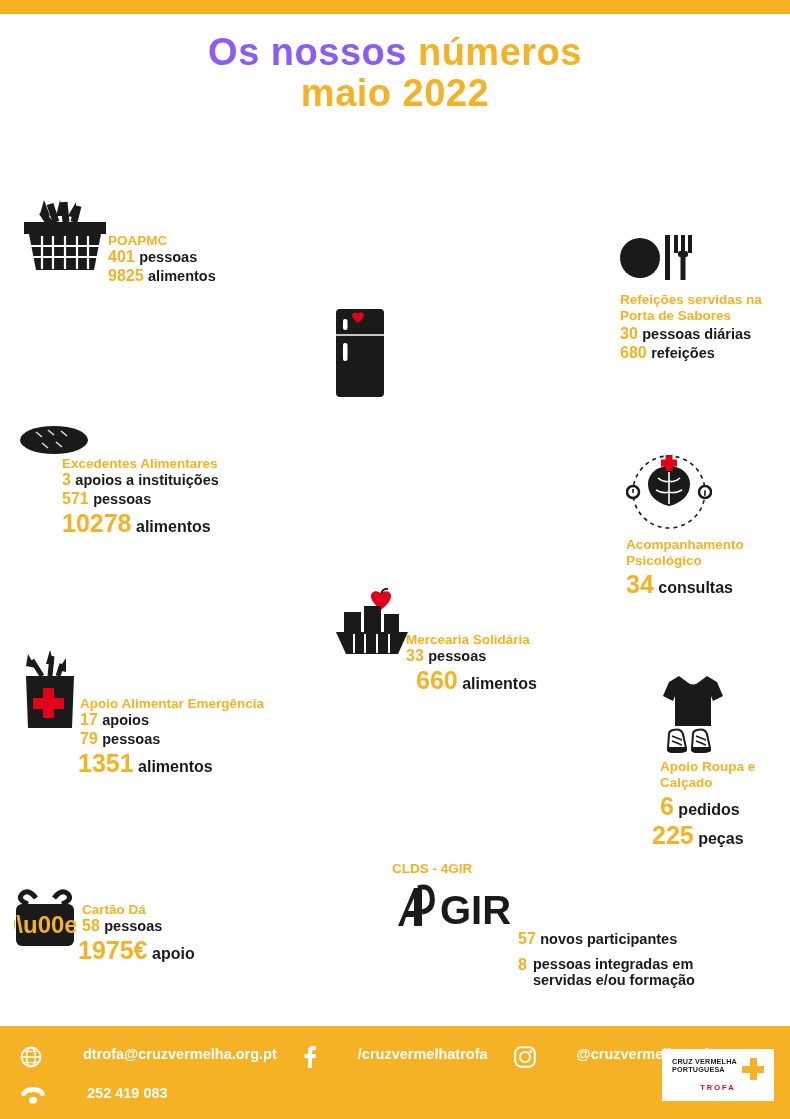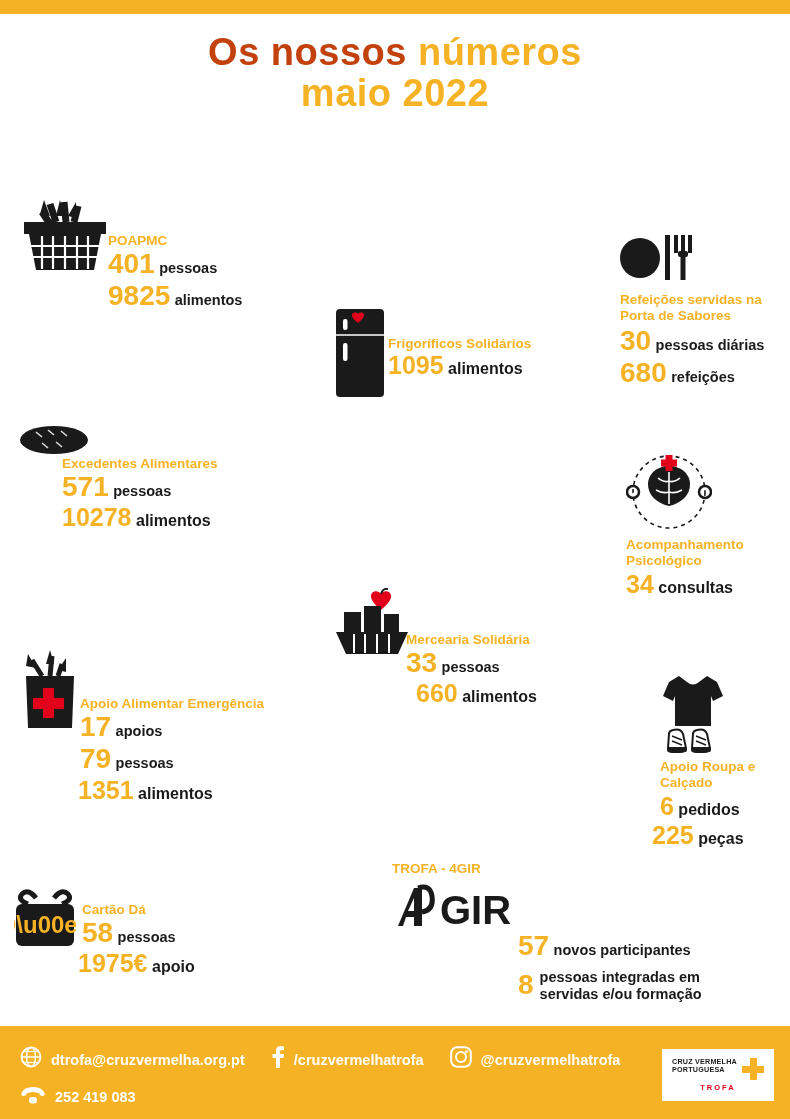--- a/index.html
+++ b/index.html
@@ -34,33 +34,33 @@
     top: 32px;
     width: 790px;
     text-align: center;
     line-height: 1.08;
   }
   .title-line {
     font-size: 38px;
     font-weight: bold;
     letter-spacing: 0.5px;
   }
-  .t-grey { color: #c2410c; }
+  .t-grey { color: #8b5cf6; }
   .t-yellow { color: #f5b225; }
 
   .num { color: #f5b225; font-weight: bold; }
   .lbl { color: #1a1a1a; font-weight: bold; }
   .cat { color: #f5b225; font-weight: bold; font-size: 13.5px; }
 
   .stat-line {
     white-space: nowrap;
     line-height: 1.12;
     margin-bottom: 1px;
   }
-  .stat-line .num { font-size: 28px; }
+  .stat-line .num { font-size: 16px; }
   .stat-line .lbl { font-size: 14.5px; }
 
   .blk { position: absolute; }
 
   
   #poapmc { left: 108px; top: 233px; }
   #poapmc-icon { left: 20px; top: 200px; }
 
   
   #frig { left: 388px; top: 336px; }
@@ -114,21 +114,21 @@
     position: absolute;
     color: #ffffff;
     font-weight: bold;
     font-size: 14.5px;
     white-space: nowrap;
     display: flex;
     align-items: center;
   }
   #f-row1 { left: 20px; top: 20px; }
   #f-row2 { left: 20px; top: 59px; }
-  .f-item { display: flex; align-items: flex-end; margin-right: 26px; }
+  .f-item { display: flex; align-items: flex-start; margin-right: 26px; gap: 32px; }
   .f-ico { margin-right: 9px; display: flex; align-items: center; }
   .f-sep { margin: 0 12px; color: #ffffff; }
 
   .crv-logo {
     position: absolute;
     right: 16px;
     top: 23px;
     width: 112px;
     height: 52px;
     background: #ffffff;
@@ -212,27 +212,20 @@
 
   <div class="blk" id="frig-icon">
     <svg width="52" height="92" viewBox="0 0 52 92">
       <rect x="2" y="2" width="48" height="88" rx="4" fill="#1a1a1a"></rect>
       <line x1="2" y1="28" x2="50" y2="28" stroke="#ffffff" stroke-width="1.6"></line>
       <rect x="9" y="36" width="4.5" height="18" rx="2" fill="#ffffff"></rect>
       <rect x="9" y="12" width="4.5" height="11" rx="2" fill="#ffffff"></rect>
       <path d="M24 7 c2-3 7-1 6 2 c-1 3-5 6-6 7 c-1-1-5-4-6-7 c-1-3 4-5 6-2z" fill="#e3001b"></path>
     </svg>
   </div>
-  <div class="blk" id="frig">
-    <div class="cat">Frigoríficos Solidários</div>
-    <div class="stat-line">
-      <span class="num" style="font-size:25px">1095</span>
-      <span class="lbl" style="font-size:16px">alimentos</span>
-    </div>
-  </div>
 
   <div class="blk" id="ref-icon">
     <svg width="78" height="50" viewBox="0 0 78 50">
       <circle cx="20" cy="25" r="20" fill="#1a1a1a"></circle>
       <rect x="45" y="2" width="5" height="45" fill="#1a1a1a"></rect>
       <rect x="54" y="2" width="4" height="18" fill="#1a1a1a"></rect>
       <rect x="61" y="2" width="4" height="18" fill="#1a1a1a"></rect>
       <rect x="68" y="2" width="4" height="18" fill="#1a1a1a"></rect>
       <rect x="58" y="18" width="10" height="6" rx="2" fill="#1a1a1a"></rect>
       <rect x="60.5" y="22" width="5" height="25" fill="#1a1a1a"></rect>
@@ -258,20 +251,24 @@
         <line x1="18" y1="9" x2="24" y2="14"></line>
         <line x1="30" y1="7" x2="36" y2="12"></line>
         <line x1="43" y1="8" x2="49" y2="13"></line>
         <line x1="24" y1="20" x2="30" y2="25"></line>
         <line x1="38" y1="19" x2="44" y2="24"></line>
       </g>
     </svg>
   </div>
   <div class="blk" id="exced">
     <div class="cat">Excedentes Alimentares</div>
+    <div class="stat-line">
+      <span class="num">3</span>
+      <span class="lbl">apoios a instituições</span>
+    </div>
     <div class="stat-line">
       <span class="num">571</span>
       <span class="lbl">pessoas</span>
     </div>
     <div class="stat-line">
       <span class="num" style="font-size:25px">10278</span>
       <span class="lbl" style="font-size:16px">alimentos</span>
     </div>
   </div>
 
@@ -397,21 +394,21 @@
     <div class="stat-line">
       <span class="num">58</span>
       <span class="lbl">pessoas</span>
     </div>
     <div class="stat-line" style="margin-left:-4px">
       <span class="num" style="font-size:25px">1975€</span>
       <span class="lbl" style="font-size:16px">apoio</span>
     </div>
   </div>
 
-  <div class="blk cat" id="clds-title">TROFA - 4GIR</div>
+  <div class="blk cat" id="clds-title">CLDS - 4GIR</div>
   <div class="blk" id="clds-logo">
     <svg width="124" height="50" viewBox="0 0 124 50">
       <path d="M6 44 L22 6 L30 6 L30 44 L22 44 L22 35 L14 35 L11 44 Z M22 16 L16 29 L22 29 Z" fill="#1a1a1a"></path>
       <path d="M26 6 q12 -4 14 8 q2 14 -10 16" fill="none" stroke="#1a1a1a" stroke-width="5"></path>
       <text x="48" y="42" font-family="Liberation Sans, sans-serif" font-size="40" font-weight="bold" fill="#1a1a1a">GIR</text>
     </svg>
   </div>
   <div class="blk" id="clds-stats">
     <div class="stat-line">
       <span class="num">57</span>

